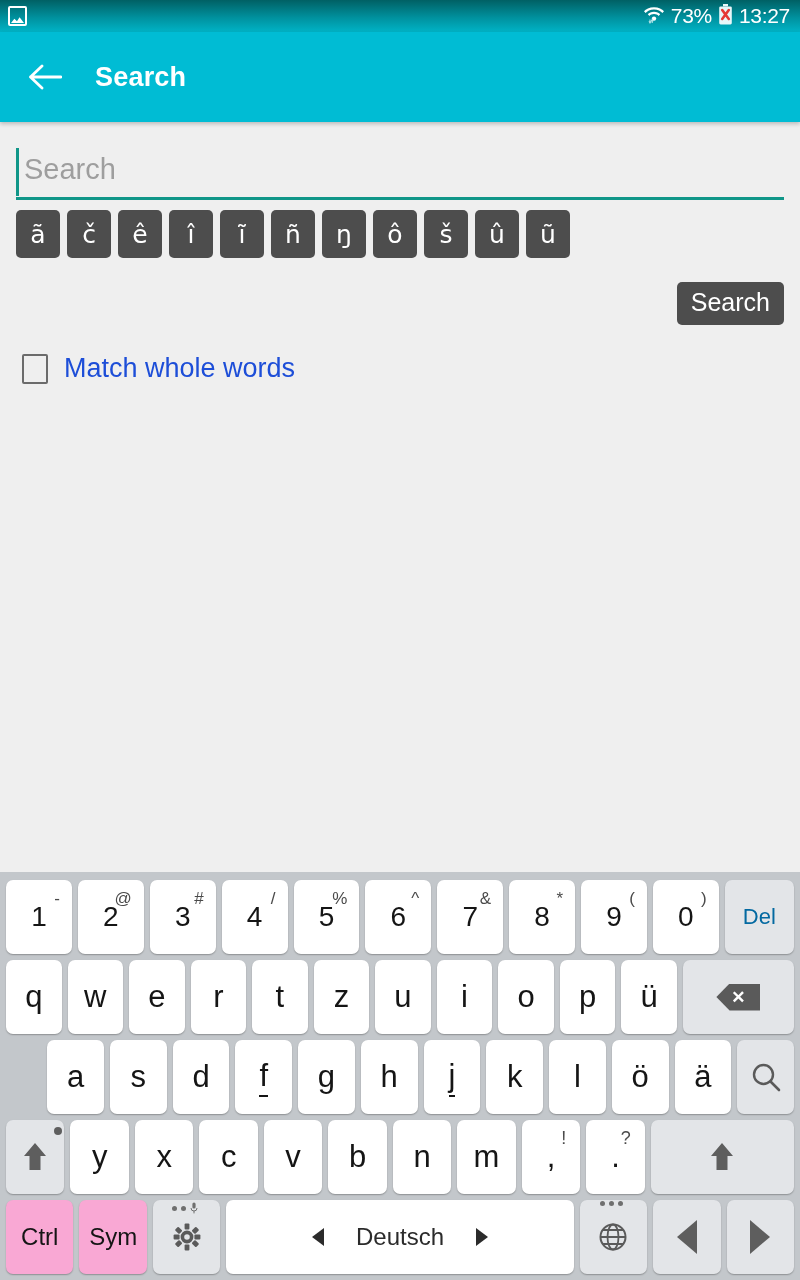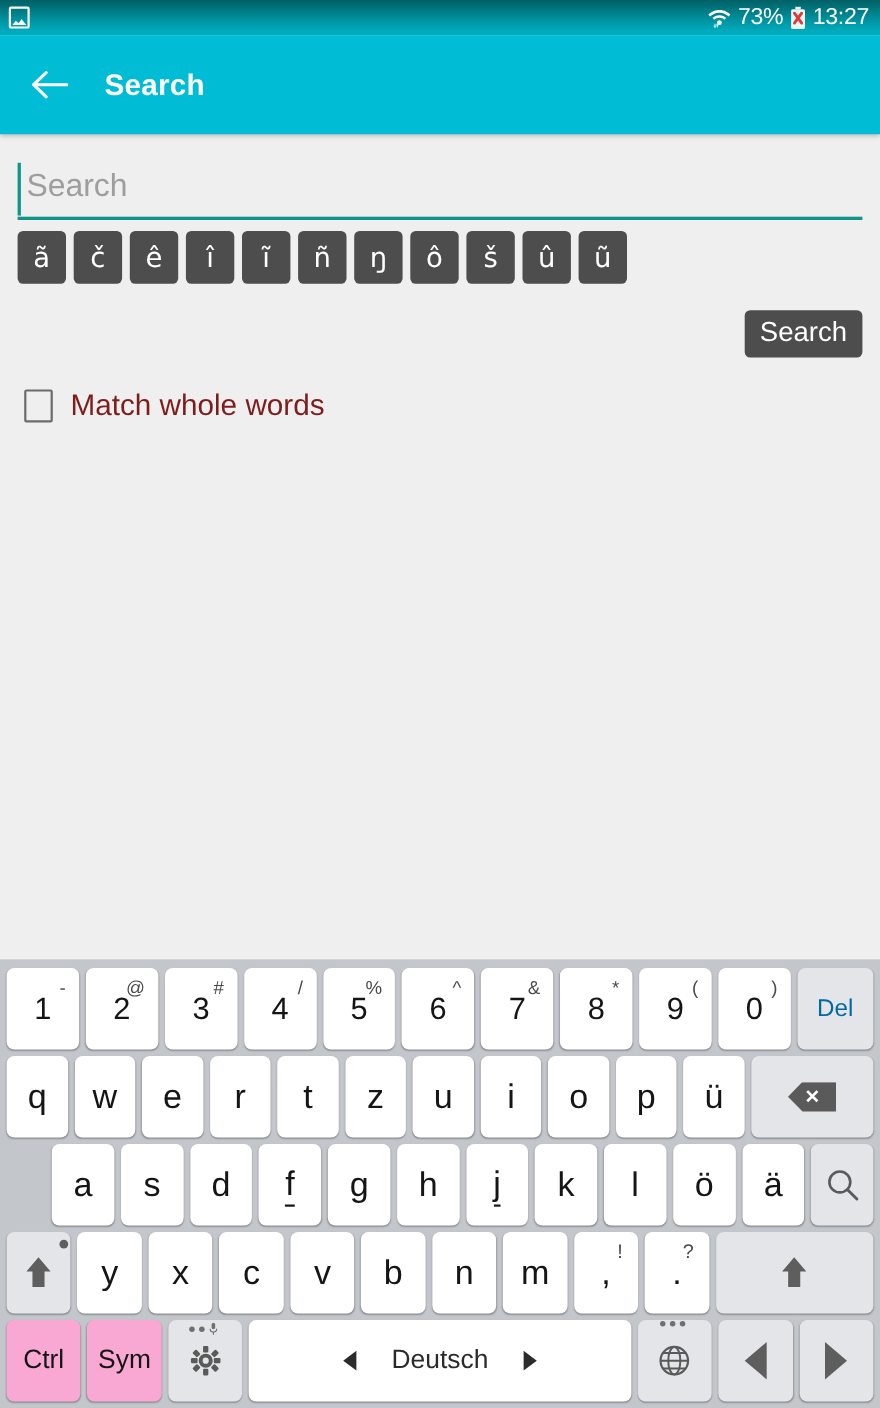--- a/index.html
+++ b/index.html
@@ -12,21 +12,21 @@
   #app { position: relative; width: 800px; height: 1280px; display: flex; flex-direction: column; }
 
   
   .status-bar {
     height: 32px; flex: none;
     background: linear-gradient(to bottom, #006064 0%, #00919e 55%, #00b3c6 100%);
     display: flex; align-items: center; justify-content: space-between;
     padding: 0 10px 0 8px; color: #ffffff;
   }
   .status-left { display: flex; align-items: center; gap: 6px; }
-  .status-right { display: flex; align-items: center; gap: 6px; }
+  .status-right { display: flex; align-items: flex-start; gap: 6px; }
   .img-notif-icon {
     width: 19px; height: 20px; border: 2px solid #ffffff; border-radius: 2px;
     position: relative; overflow: hidden;
   }
   .img-notif-icon::after {
     content: ""; position: absolute; left: 1px; right: 1px; bottom: 1px; height: 7px;
     background: #ffffff;
     clip-path: polygon(0% 100%, 26% 40%, 46% 74%, 66% 18%, 100% 100%);
   }
   .wifi-icon { position: relative; width: 22px; height: 20px; }
@@ -78,21 +78,21 @@
     font-size: 25px; padding: 6px 14px 8px; cursor: pointer;
     font-family: "Liberation Sans", sans-serif;
   }
 
   .checkbox-row { display: flex; align-items: center; margin-top: 28px; cursor: pointer; }
   .checkbox-row:first-of-type { margin-top: 32px; }
   .cbox {
     width: 26px; height: 30px; border: 2px solid #6b6b6b; border-radius: 2px;
     background: transparent; flex: none; margin-left: 6px;
   }
-  .cbox-label { font-size: 27px; color: #7f1d1d; margin-left: 16px; }
+  .cbox-label { font-size: 27px; color: #1d4ed8; margin-left: 16px; }
 
   
   .keyboard {
     flex: none; height: 408px; background: #c3c7cb;
     padding: 8px 6px 6px; display: flex; flex-direction: column; gap: 6px;
   }
   .kb-row { display: flex; gap: 6px; height: 100%; align-items: stretch; }
   .key {
     background: #ffffff; border-radius: 7px; position: relative;
     display: flex; align-items: center; justify-content: center;

